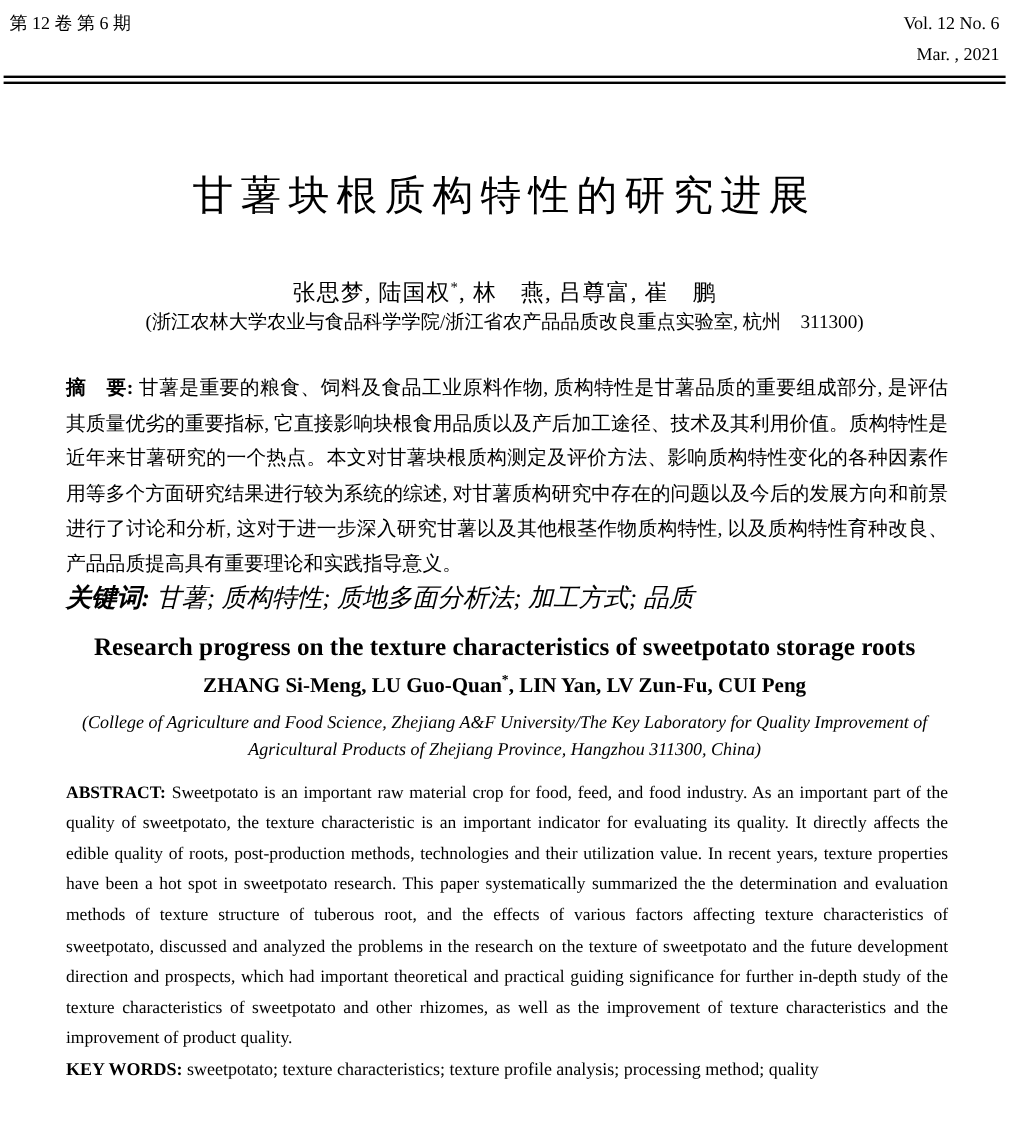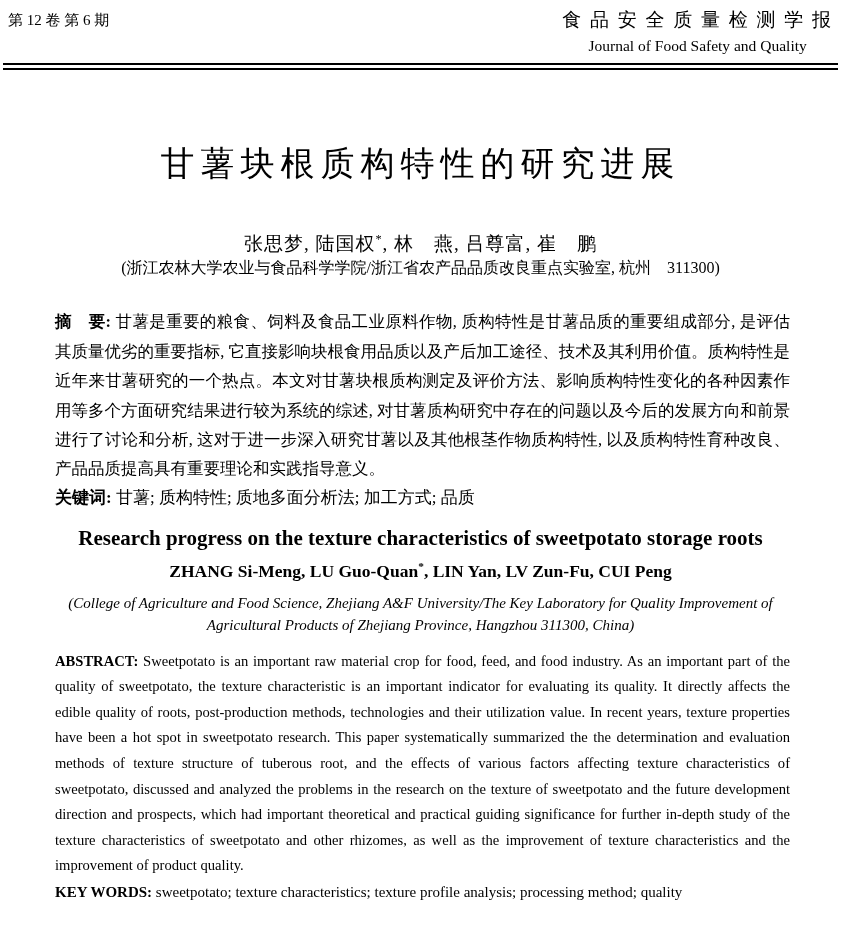--- a/index.html
+++ b/index.html
@@ -66,23 +66,24 @@
     margin: 0 51px 0 55px; 
   }
   .abstract-zh {
     margin-top: 28px;
     font-size: 16.5px;
     line-height: 29.4px;
     text-align: justify;
   }
   .abstract-zh .lbl { font-weight: bold; margin-top: 20px; }
   .keywords-zh {
-    font-size: 17px;
+    font-size: 21px;
     line-height: 27px;
     text-align: left;
+    font-style: italic;
   }
   .keywords-zh .lbl { font-weight: bold; }
   .doi-line {
     font-size: 16px;
     line-height: 26px;
   }
   
   .title-en {
     margin-top: 13px;
     text-align: center;
@@ -120,23 +121,23 @@
 </style>
 </head>
 <body>
 
 <div class="page">
 
   <div class="jheader">
     <div class="col left">
       <div>第 12 卷 第 6 期</div>
     </div>
-    <div class="col center">
-      <div class="zh">食 品 安 全 质 量 检 测 学 报</div>
-      <div class="en">Journal of Food Safety and Quality</div>
+    <div class="col right">
+      <div>Vol. 12 No. 6</div>
+      <div>Mar. , 2021</div>
     </div>
   </div>
 
   <div class="double-rule"></div>
 
   <div class="title-zh">甘薯块根质构特性的研究进展</div>
 
   <div class="authors-zh"><span>张思梦, 陆国权</span><sup>*</sup><span>, 林　燕, 吕尊富, 崔　鹏</span></div>
 
   <div class="affil-zh">(浙江农林大学农业与食品科学学院/浙江省农产品品质改良重点实验室, 杭州　311300)</div>

